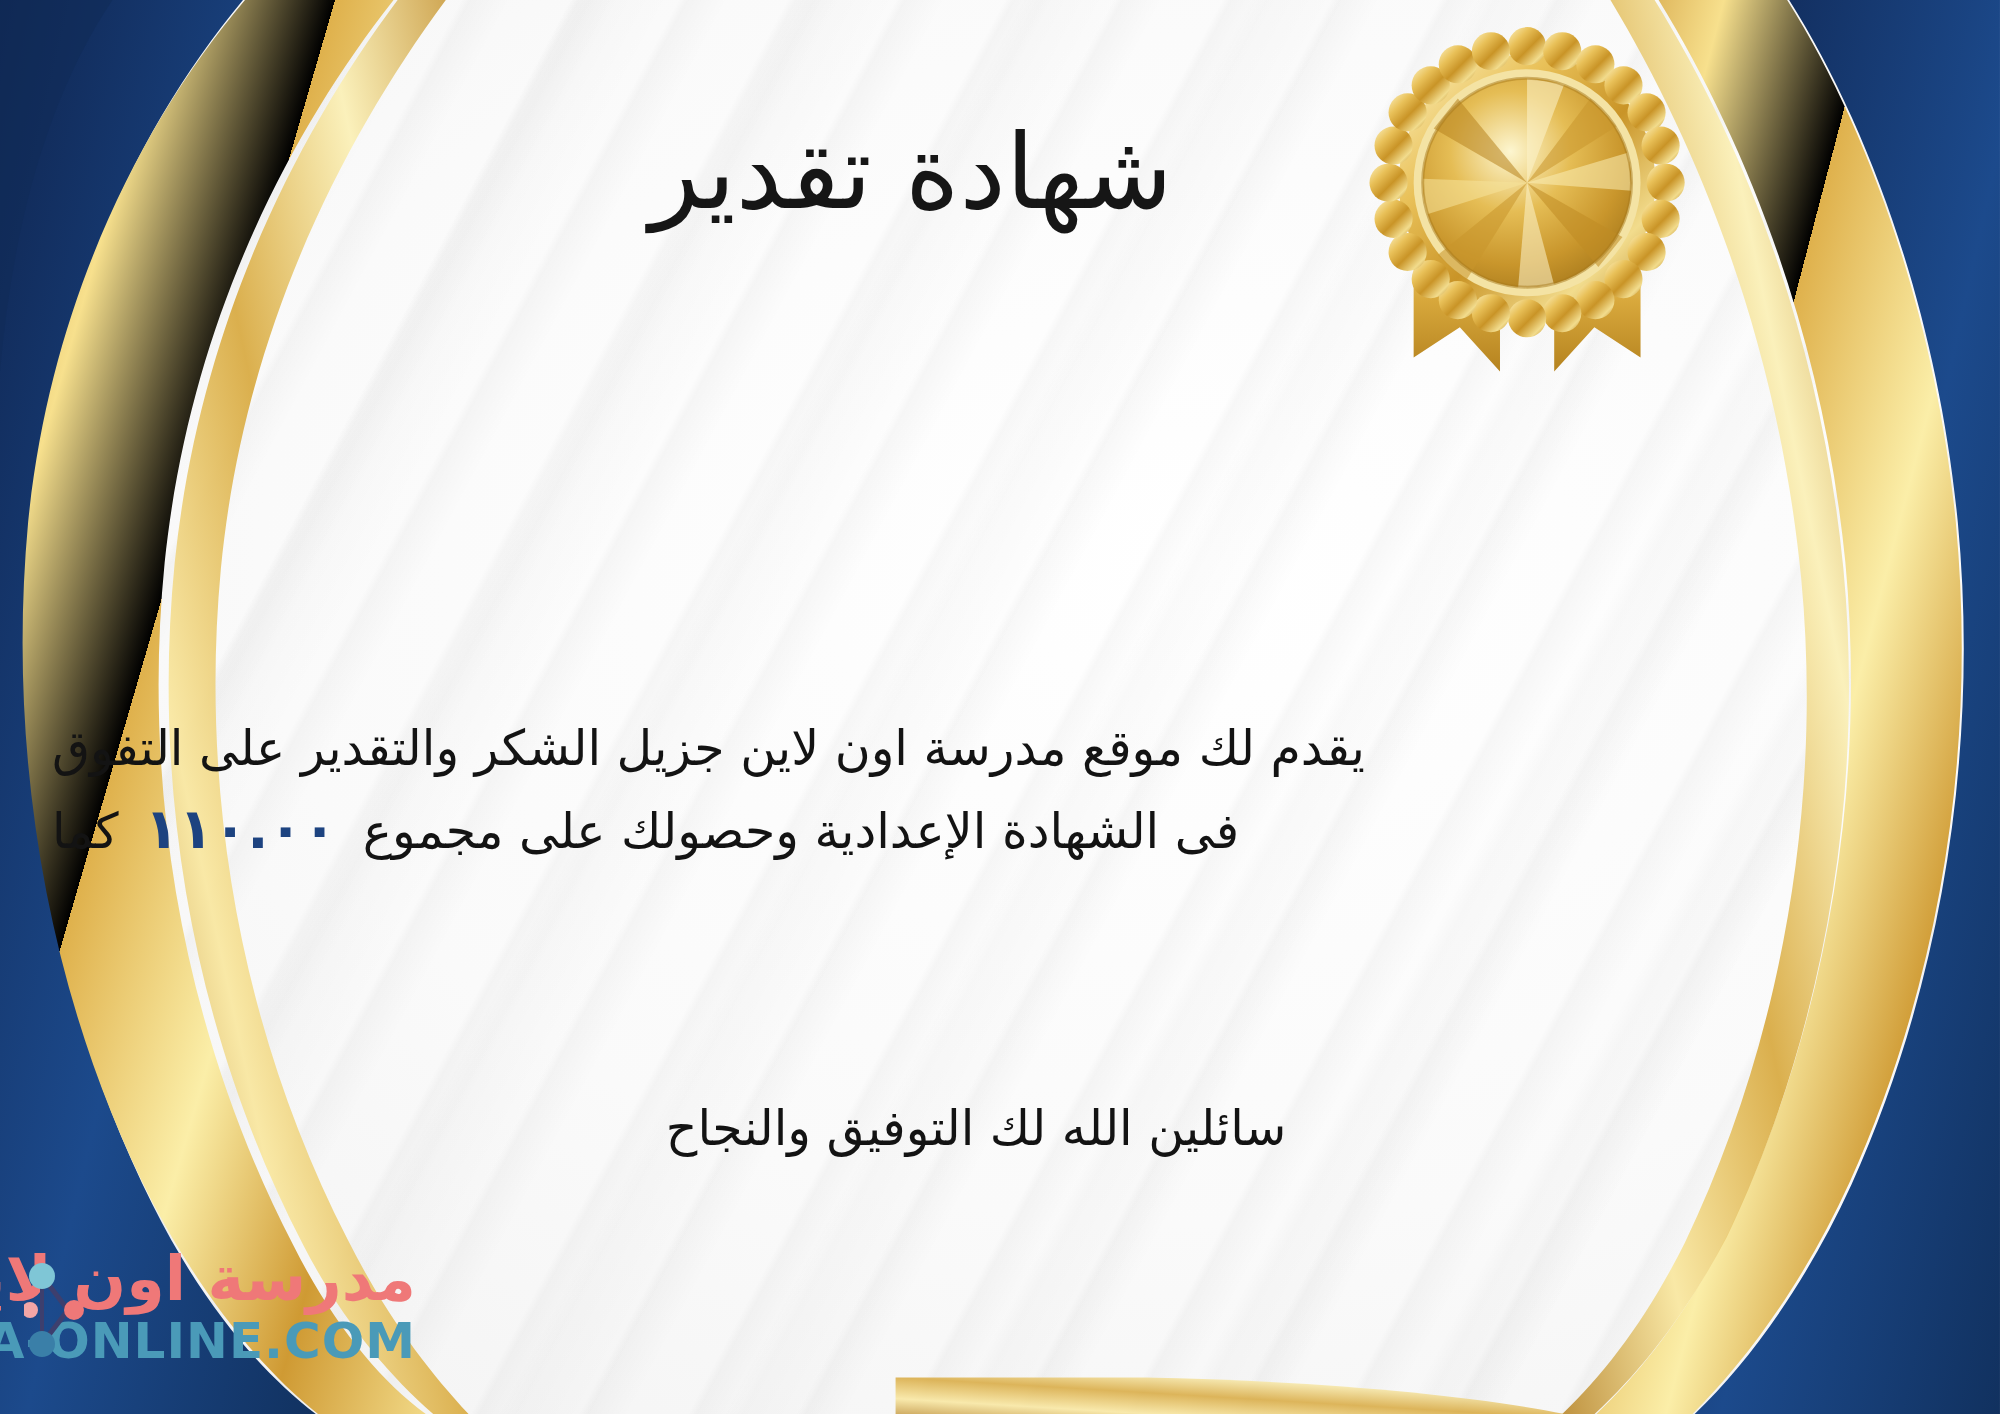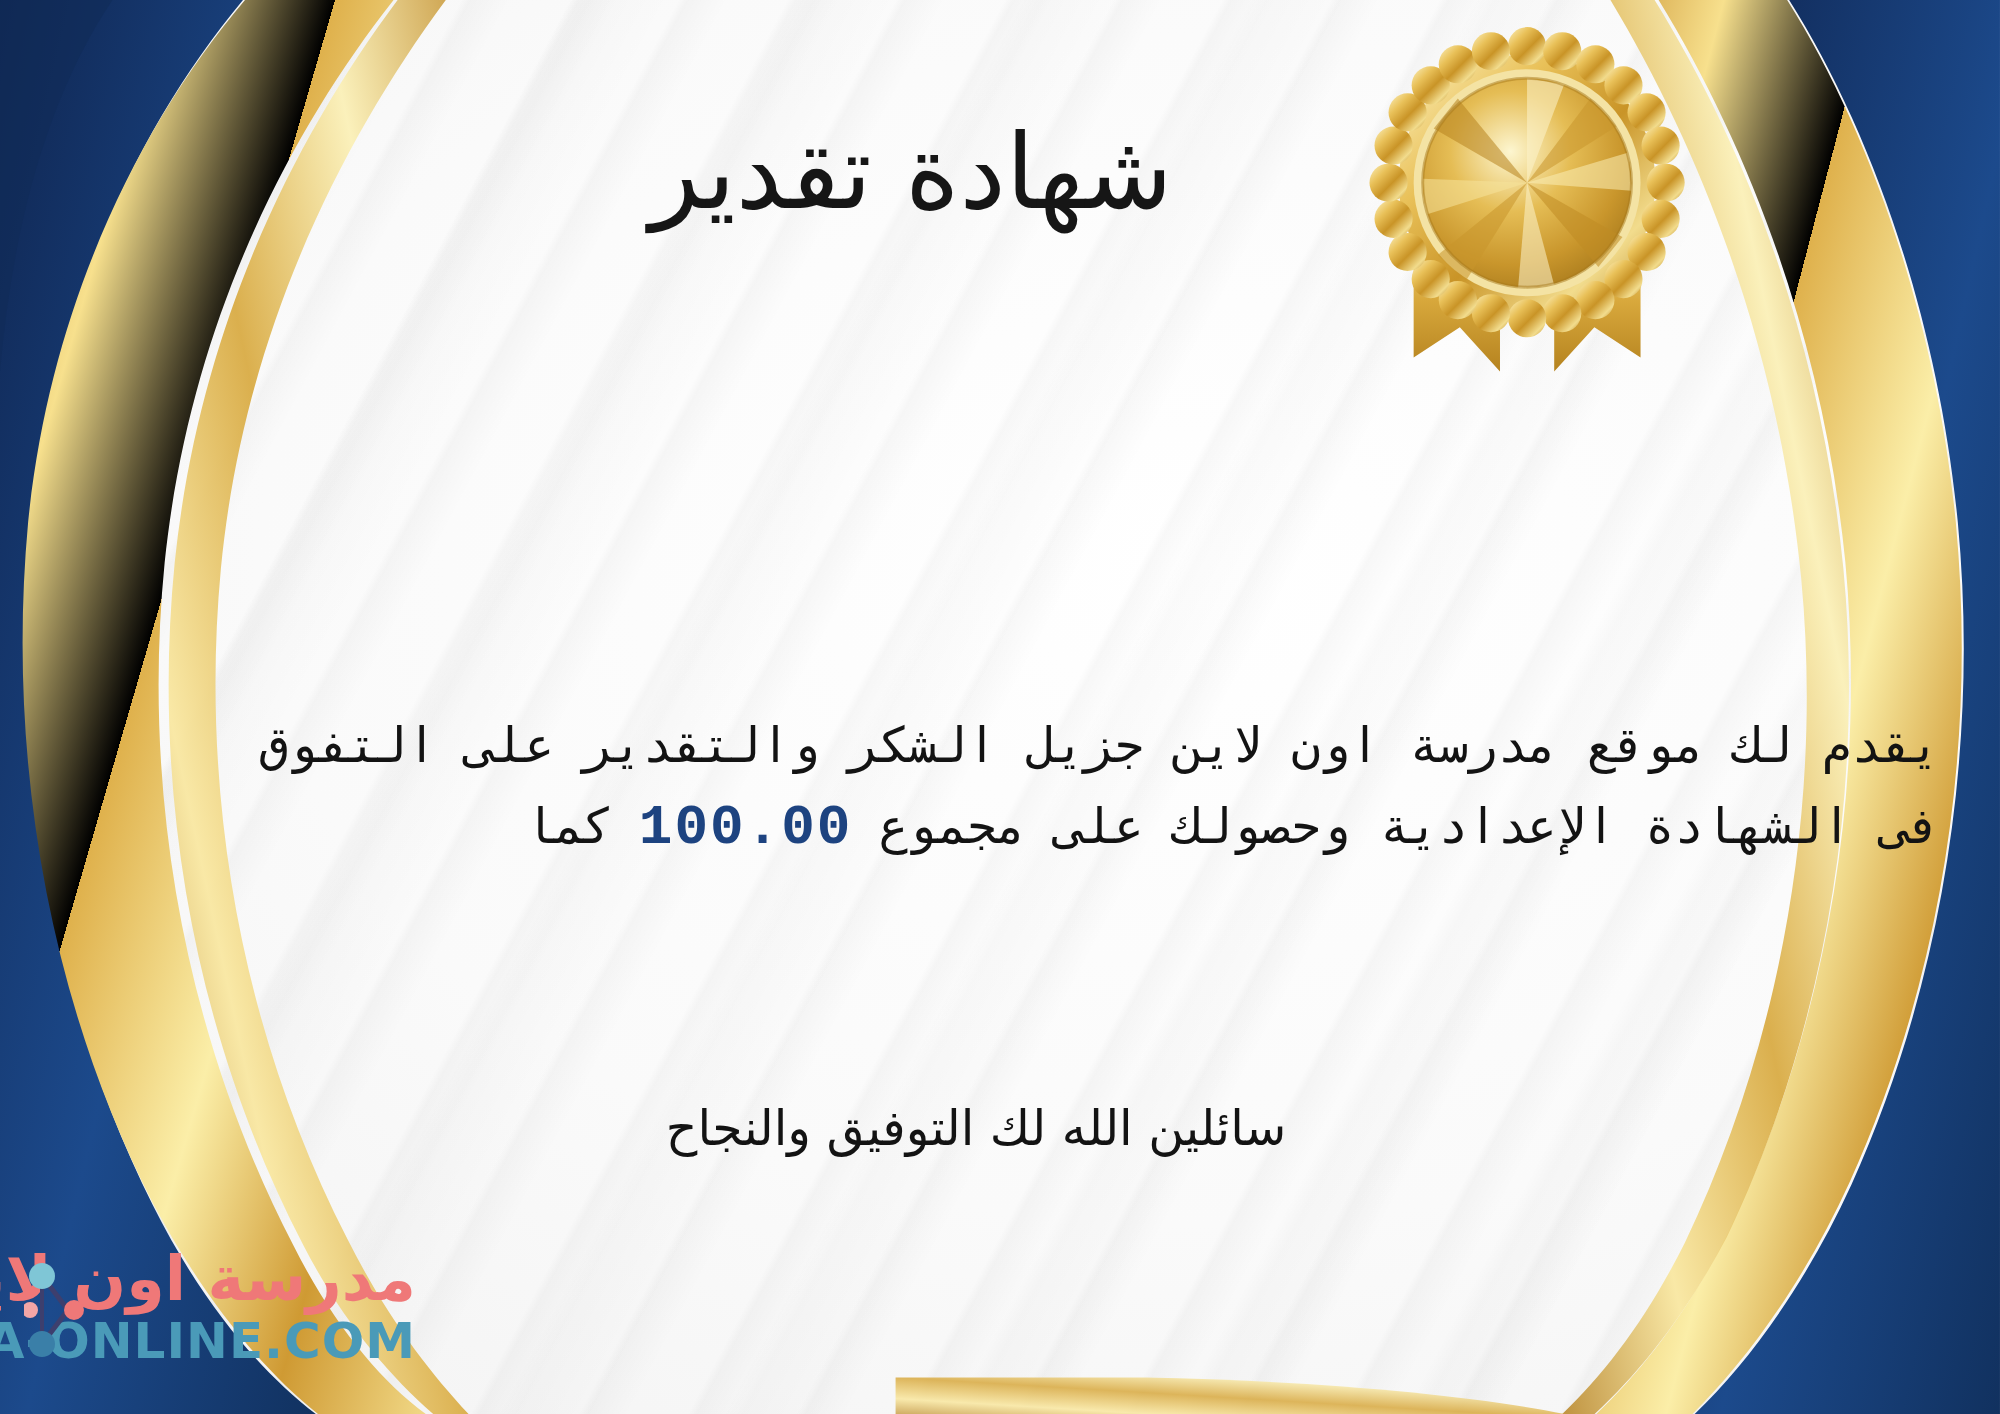--- a/index.html
+++ b/index.html
@@ -67,26 +67,25 @@
     line-height:1.15;
     font-weight:bold;
     color:#1d4380;
     padding-right:60px;
   }
 
   .body-block{
     position:absolute;
     top:712px;
     left:60px;right:60px;
-    text-align:right;
+    text-align:left;
     font-size:49px;
     line-height:1.52;
     color:#131313;
     font-weight:400;
-    font-family:Liberation Mono, monospace;
   }
   .body-line{display:block;white-space:nowrap;}
   .grade{
     color:#1d4380;
     font-weight:bold;
     font-size:56px;
     padding:0 26px;
     letter-spacing:2px;
     display:inline-block;
   }
@@ -255,21 +254,21 @@
     </g>
   </svg>
 
   <div class="content">
 
     <div class="title">شهادة تقدير</div>
 
 
     <div class="body-block">
       <span class="body-line">يقدم لك موقع مدرسة اون لاين جزيل الشكر  والتقدير على التفوق</span>
-      <span class="body-line"><span>فى الشهادة الإعدادية وحصولك على مجموع</span><span class="grade">100.00</span><span>كما</span></span>
+      <span class="body-line"><span>فى الشهادة الإعدادية وحصولك على مجموع</span><span class="grade">١١٠.٠٠</span><span>كما</span></span>
     </div>
 
     <div class="closing">سائلين الله لك التوفيق  والنجاح</div>
   </div>
 
   <div class="logo">
     <div class="logo-ar">مدرسة اون لاين</div>
     <div class="logo-en">MADRSA-ONLINE.COM</div>
     <svg class="logo-mark" viewBox="0 0 64 120">
       <line x1="18" y1="28" x2="44" y2="62" stroke="#3d3f6e" stroke-width="5"></line>

